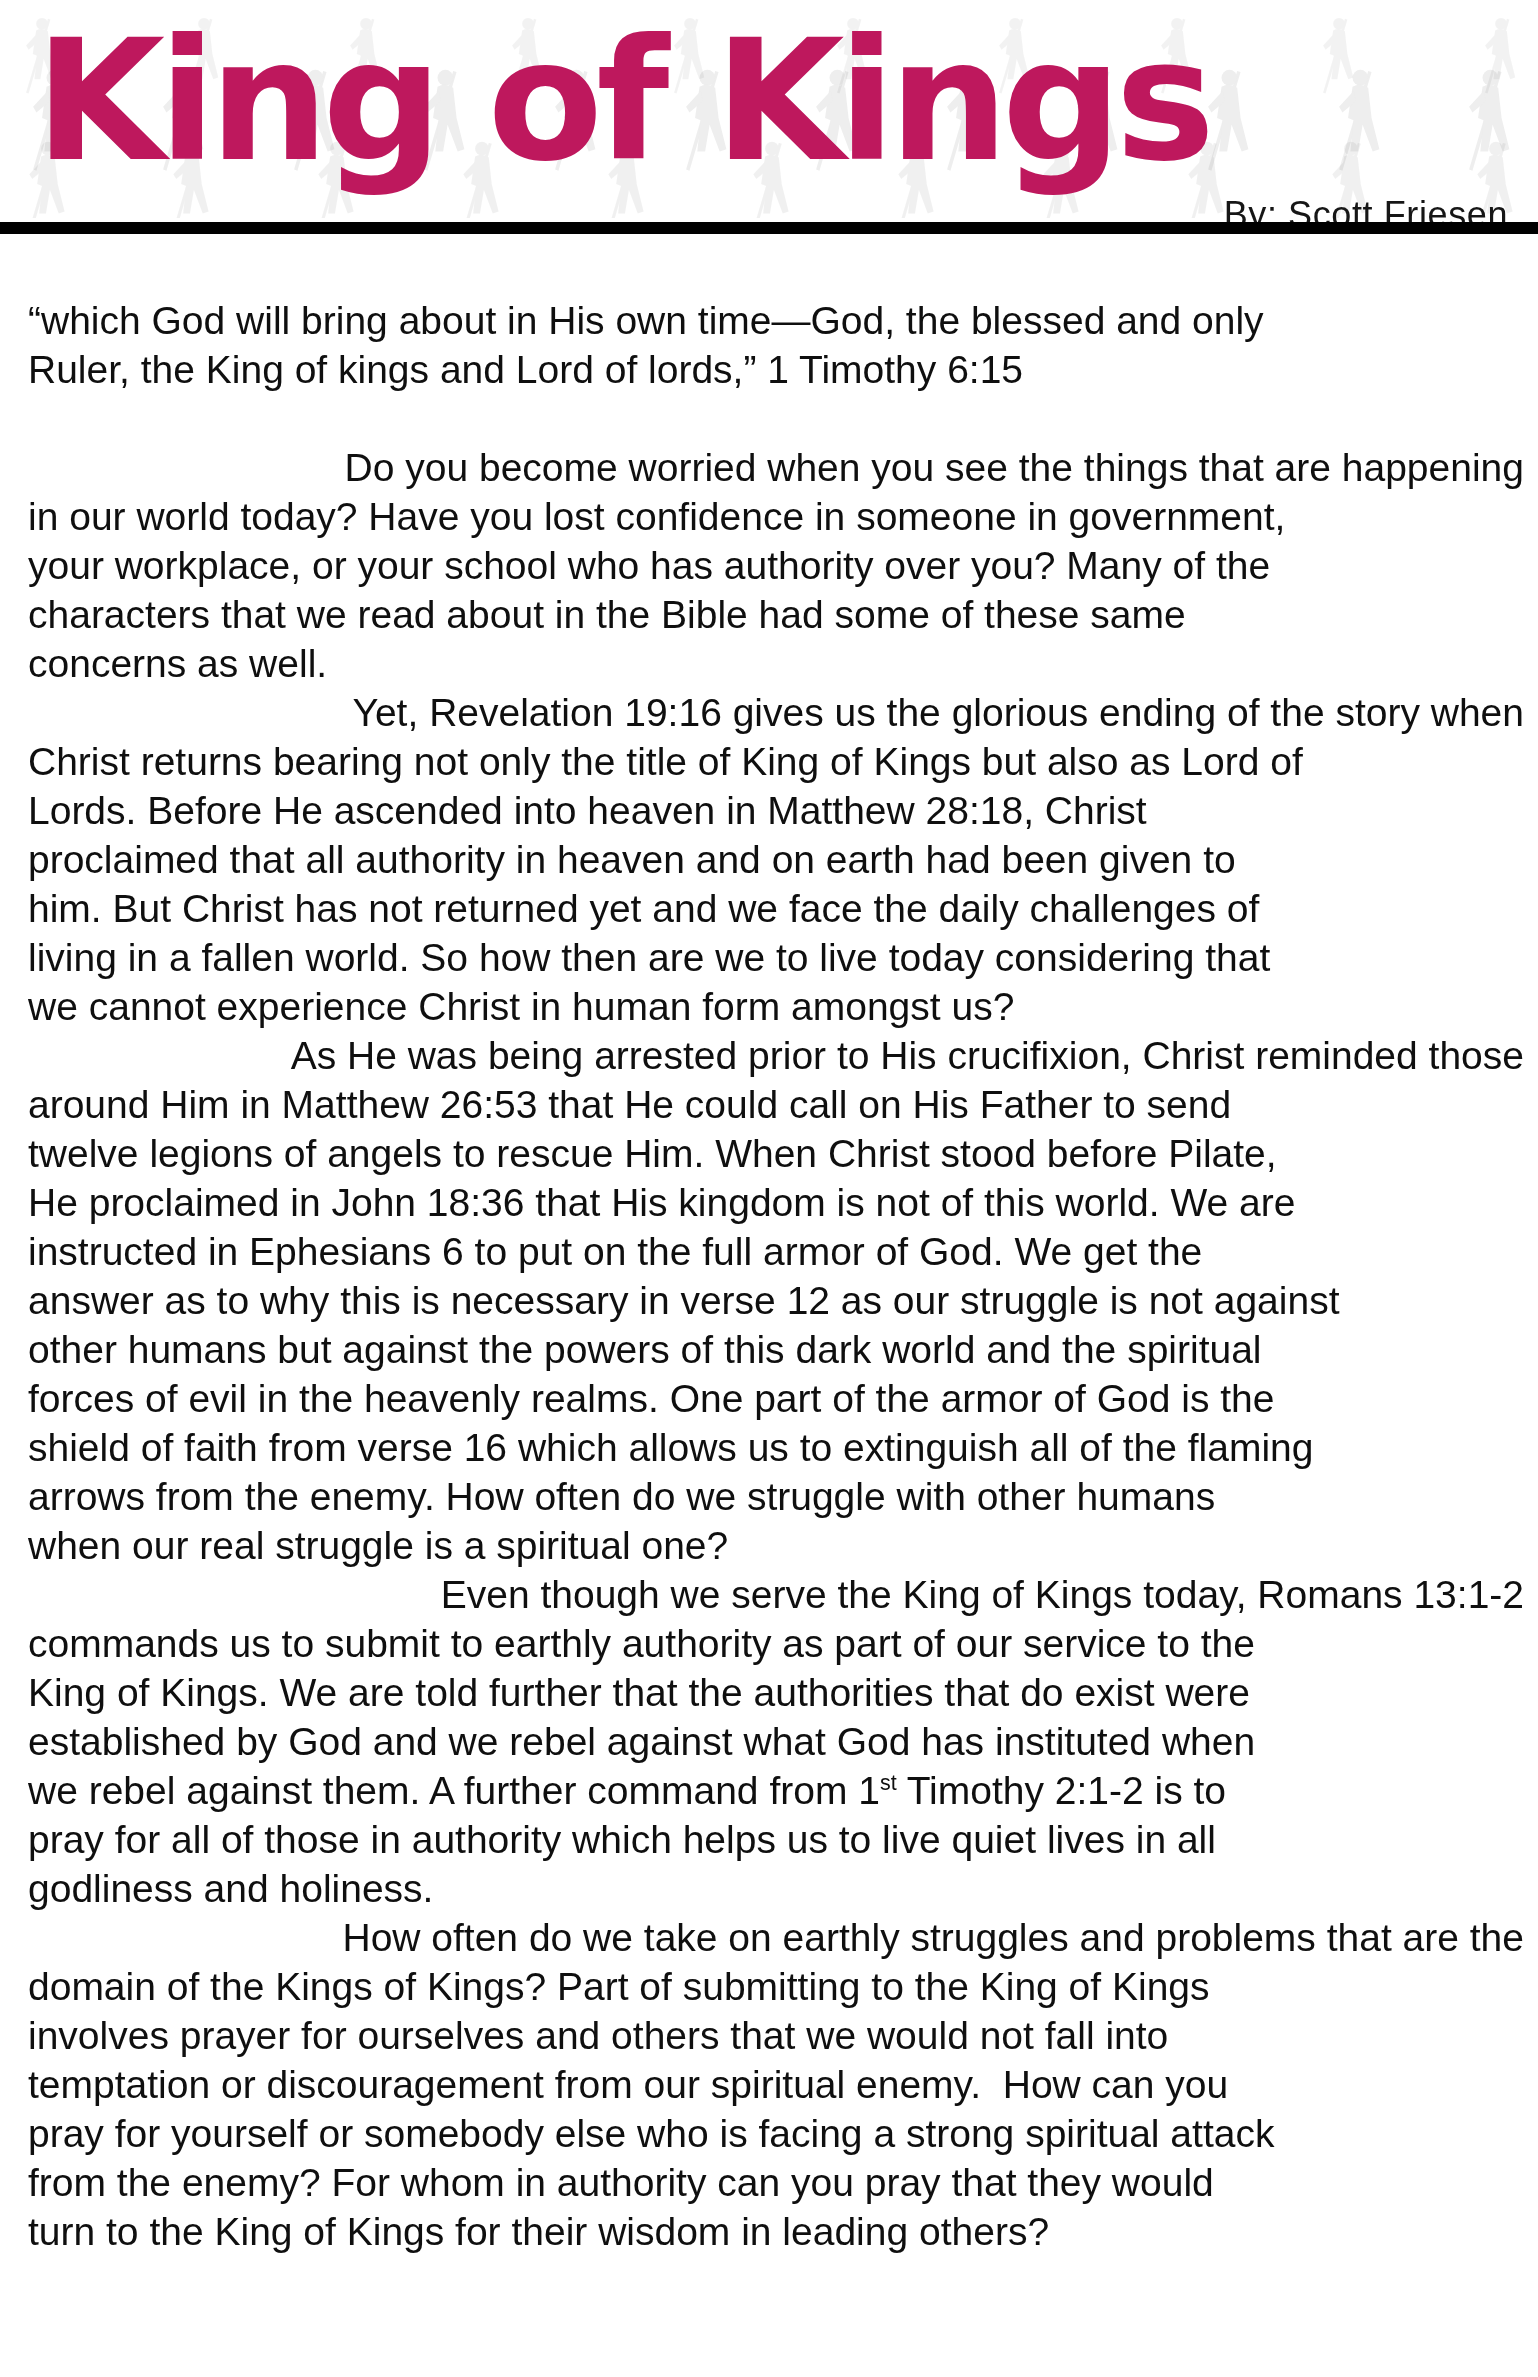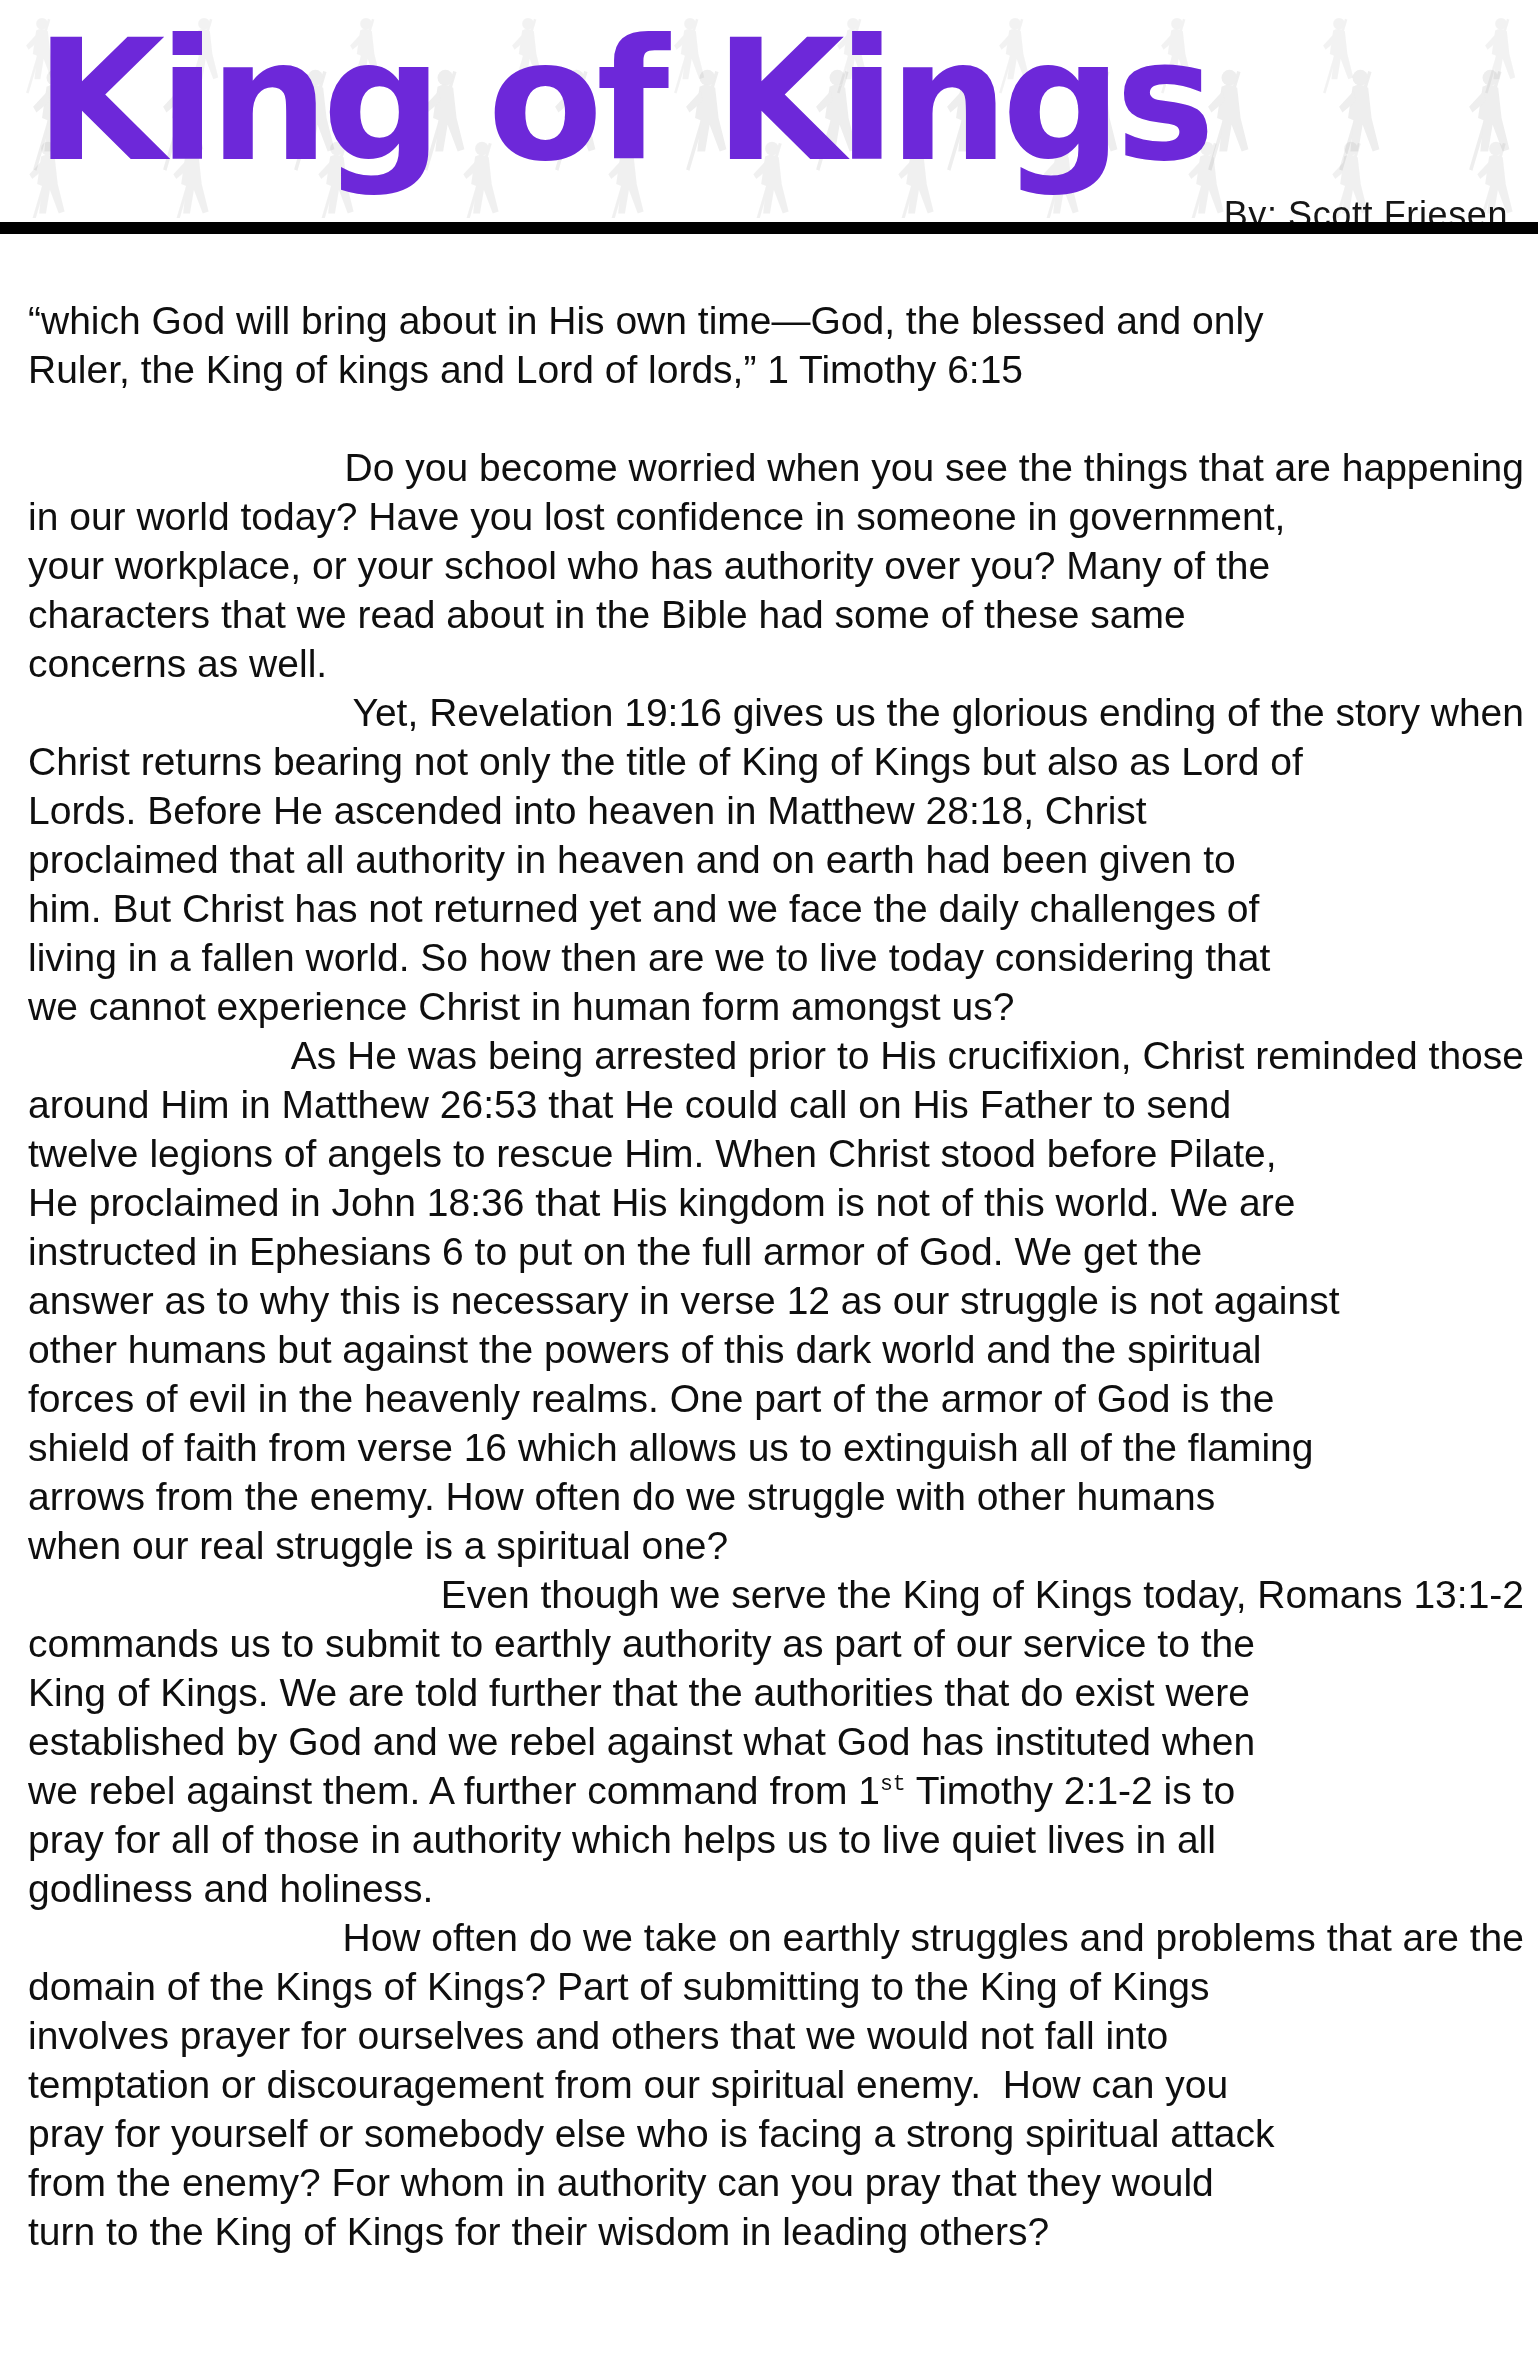--- a/index.html
+++ b/index.html
@@ -36,21 +36,21 @@
 
   .title {
     position: absolute;
     top: 13.4px;
     left: 35px;
     font-family: "DejaVu Sans", sans-serif;
     font-weight: bold;
     font-size: 168px;
     line-height: 1.05;
     letter-spacing: -6.7px;
-    color: #6d28d9;
+    color: #be185d;
     white-space: nowrap;
   }
   .byline {
     position: absolute;
     top: 171px;
     right: 30px;
     font-size: 36px;
     line-height: 1.1;
     letter-spacing: 0.6px;
     color: #161616;
@@ -65,21 +65,21 @@
   
   .article {
     padding: 62px 14px 0 28px;
     font-size: 39px;
     line-height: 49px;
     color: #0f0f0f;
   }
   .line { white-space: pre; }
   .para.indent .line:first-child { text-indent: 59px; text-align: right; }
   .para.space-after { margin-bottom: 49px; }
-  sup { font-size: 55%; vertical-align: super; line-height: 0; font-family: Liberation Mono, monospace; }
+  sup { font-size: 55%; vertical-align: super; line-height: 0; }
 </style>
 </head>
 <body>
 
 <div class="page">
   <div class="header">
     <div class="watermark" aria-hidden="true" style="color: rgb(26, 26, 26);">
         <div class="wm-row wm-row-1">
           <svg viewBox="0 0 60 100" xmlns="http://www.w3.org/2000/svg" fill="currentColor">
             <path d="M14 96 L40 8 L43 9 L17 97 Z"></path>

